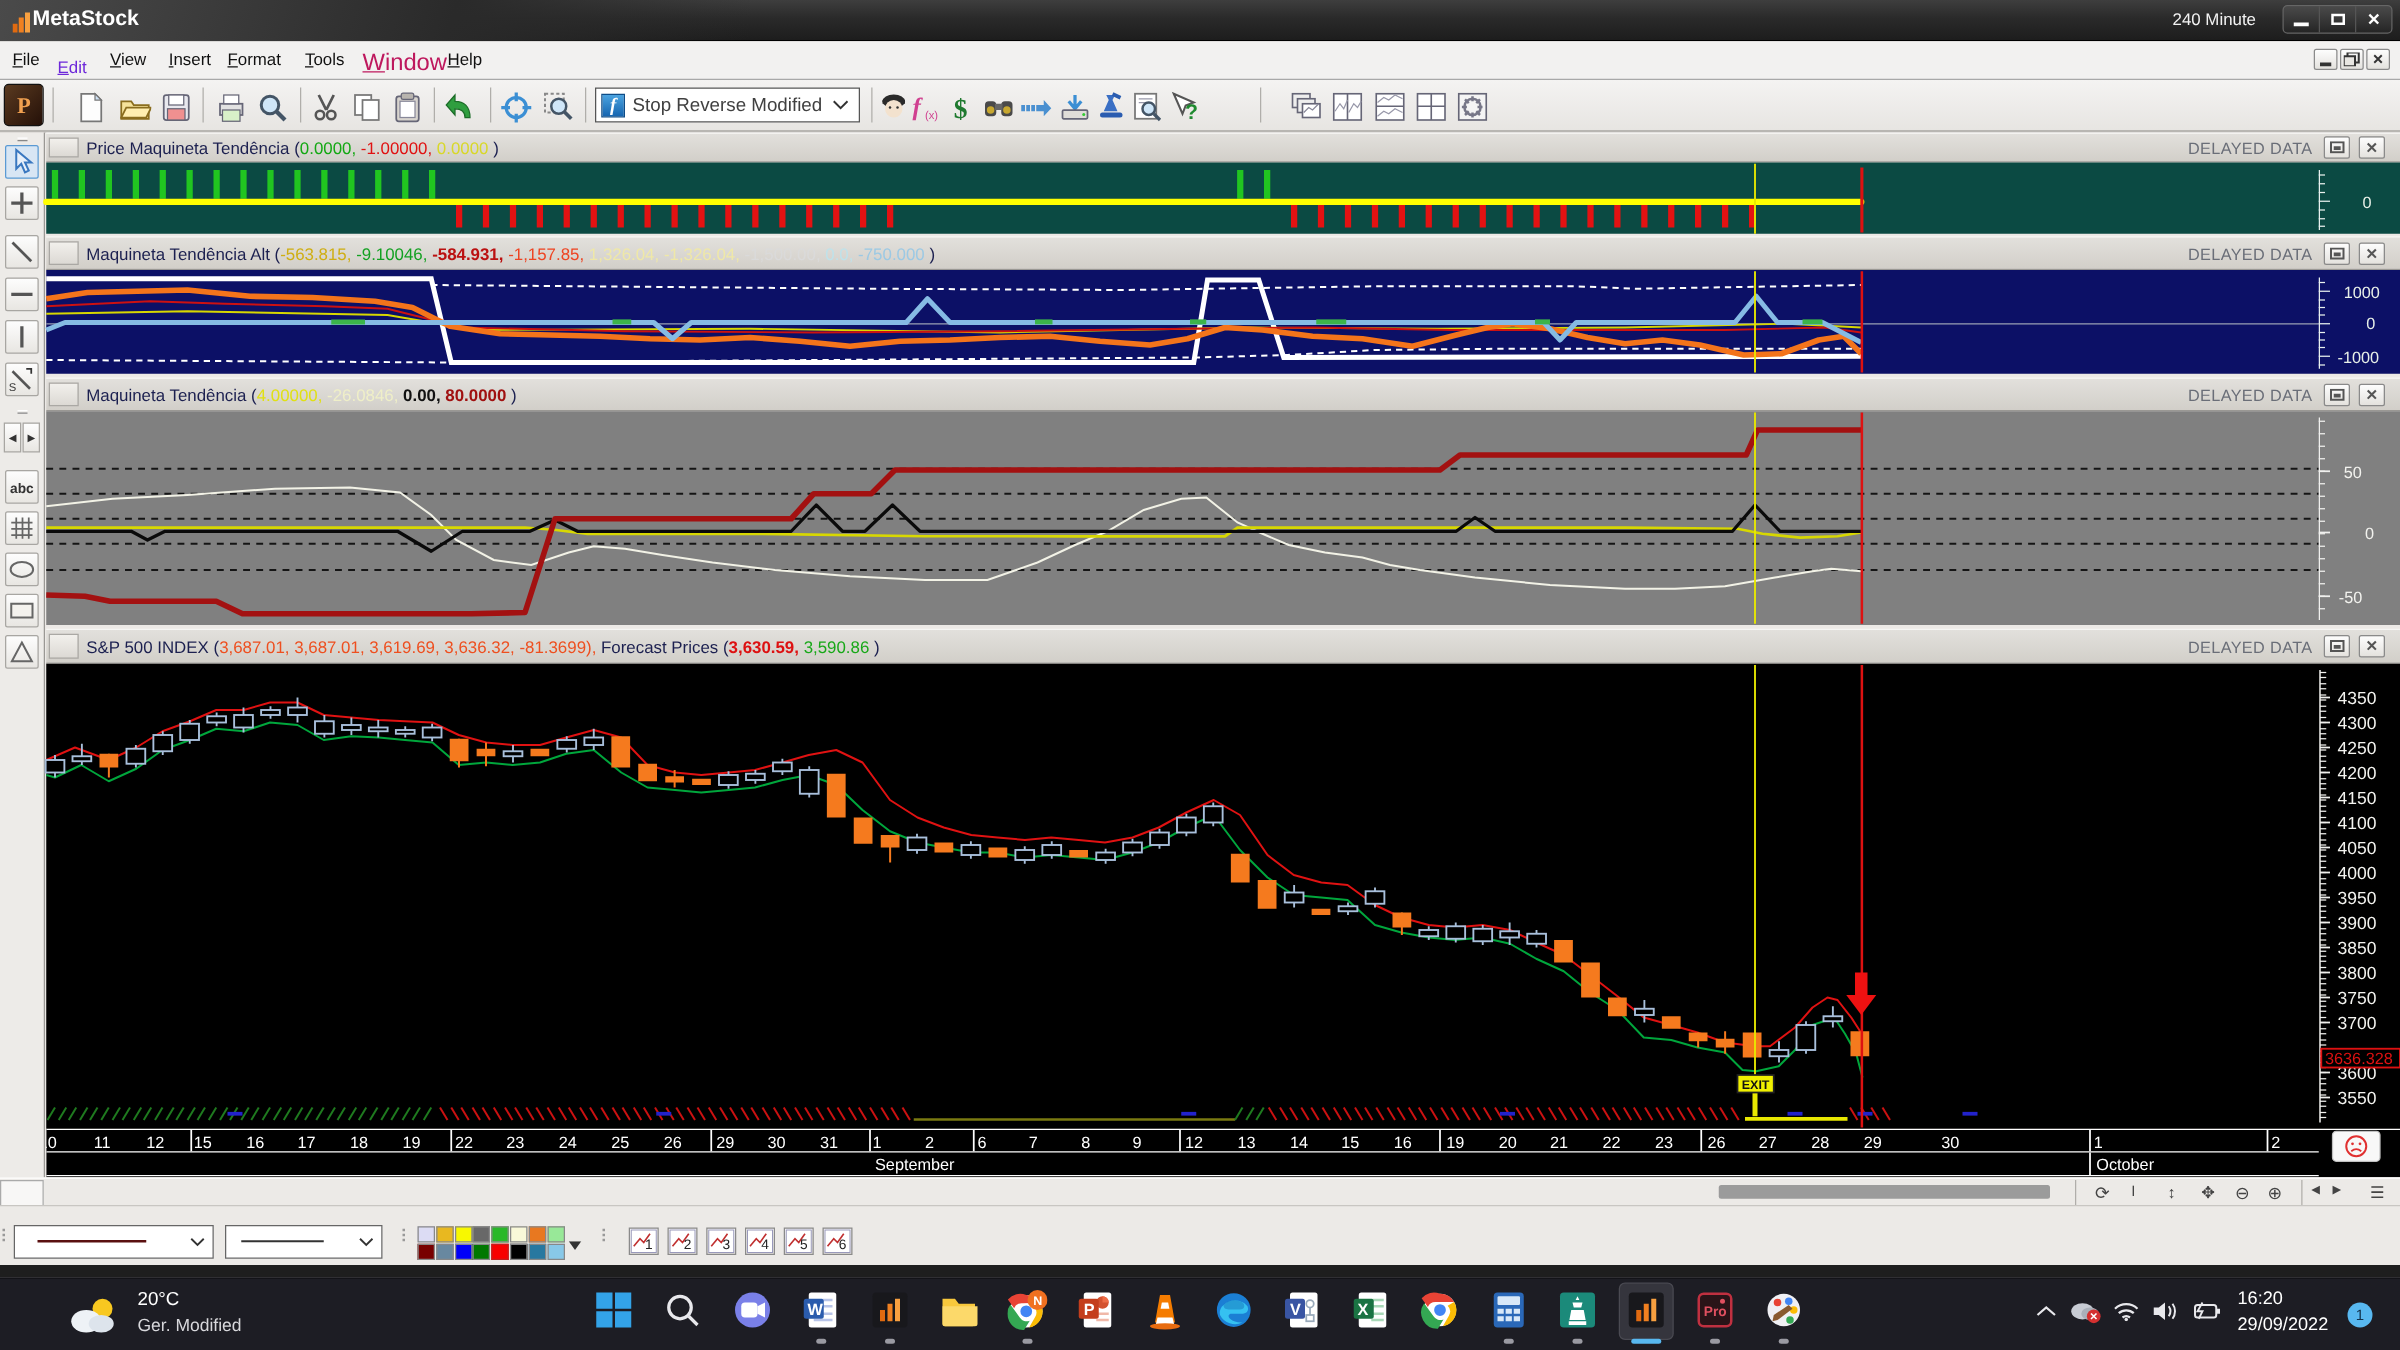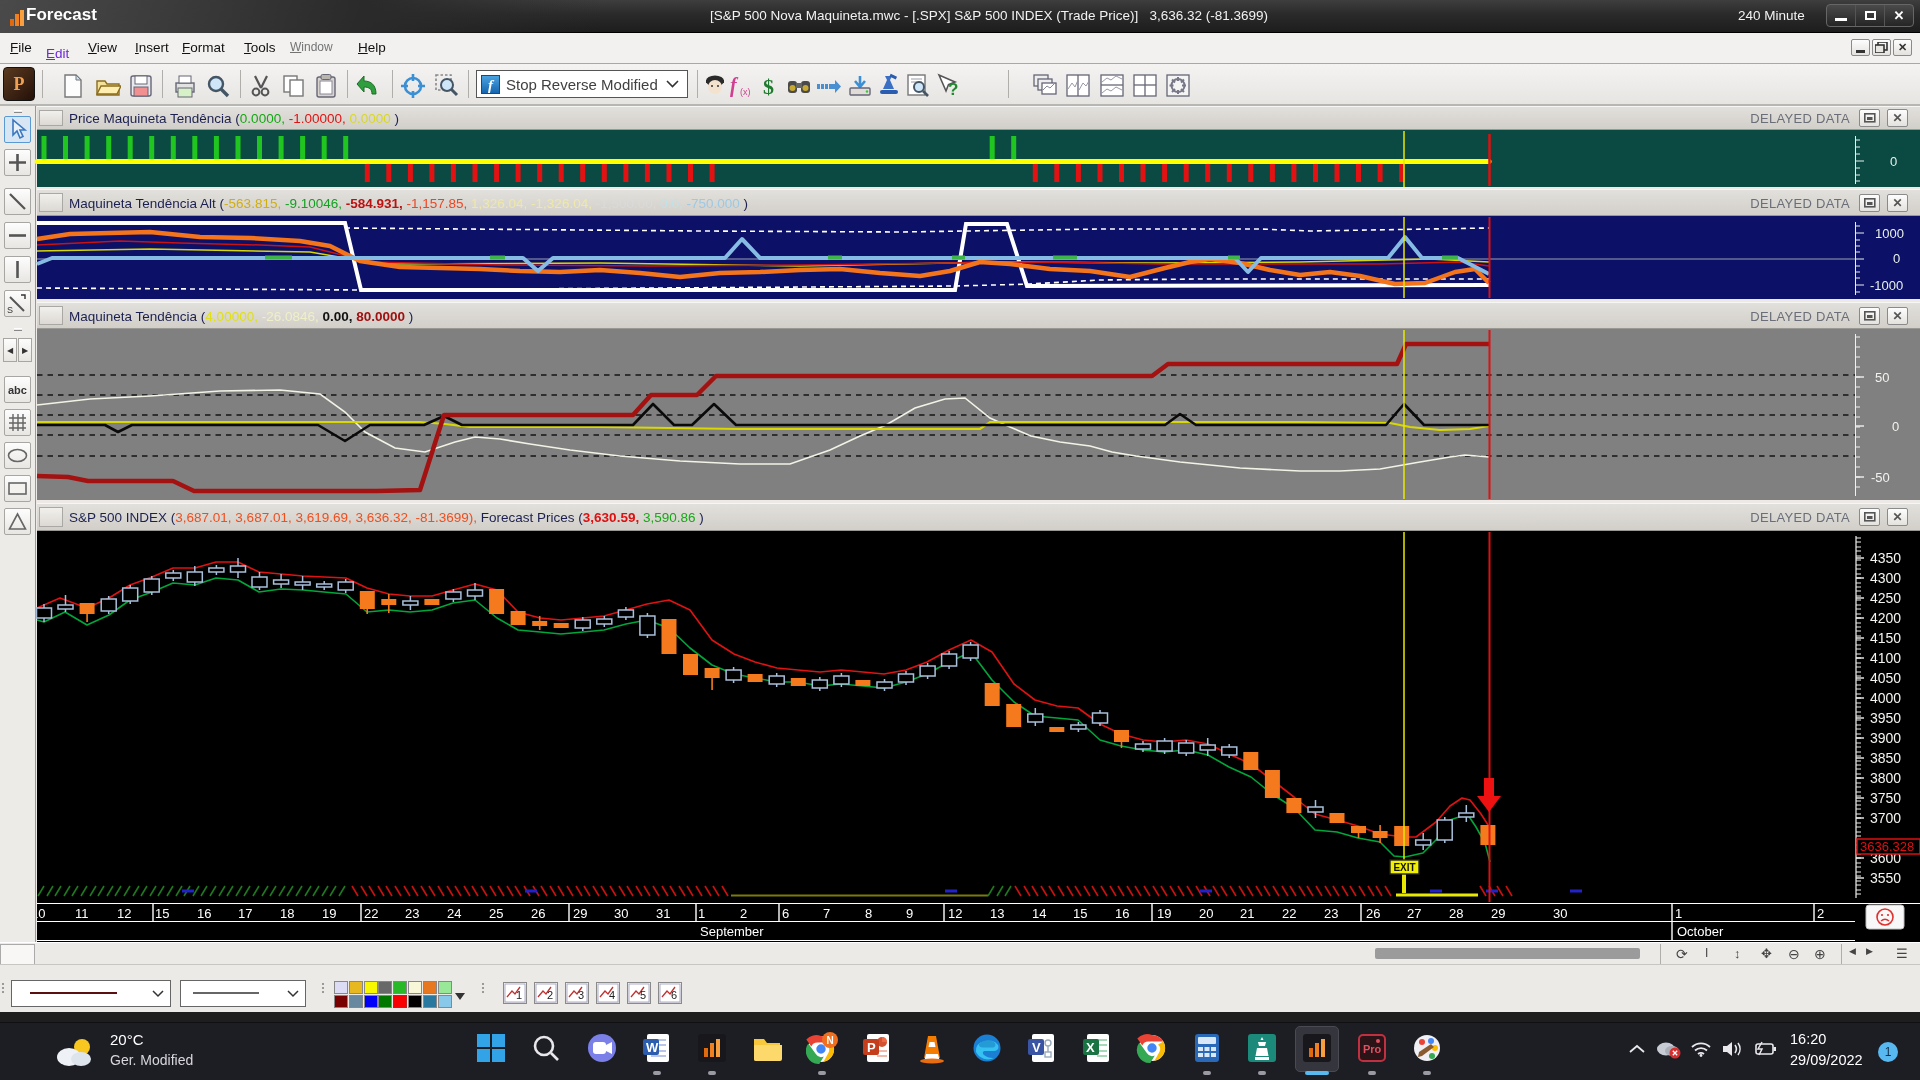--- a/index.html
+++ b/index.html
@@ -13,41 +13,40 @@
 </style></head><body>
 <div id="root">
 
 <div class="abs" style="left:0;top:0;width:1920px;height:33px;background:linear-gradient(#3e3e3e,#2a2a2a 45%,#1d1d1d);border-bottom:1px solid #000;">
 <div class="abs" style="left:0;top:0;width:600px;height:33px;background:linear-gradient(110deg,#4a4a4a,#2a2a2a 60%,rgba(42,42,42,0));"></div>
 <svg class="abs" style="left:10px;top:7px" width="18" height="20">
         <rect x="0" y="12" width="4" height="7" fill="#e06a10"></rect>
         <rect x="5" y="7" width="4" height="12" fill="#f08020"></rect>
         <rect x="10" y="3" width="4" height="16" fill="#f8a040"></rect>
       </svg>
-<div class="abs" style="left:26px;top:5px;font-size:17px;font-weight:bold;color:#fff;">Forecast</div>
-<div class="abs" style="left:710px;top:8px;font-size:13.5px;color:#f2f2f2;">[S&amp;P 500 Nova Maquineta.mwc - [.SPX] S&amp;P 500 INDEX (Trade Price)]&nbsp;&nbsp;&nbsp;3,636.32 (-81.3699)</div>
+<div class="abs" style="left:26px;top:5px;font-size:17px;font-weight:bold;color:#fff;">MetaStock</div>
 <div class="abs" style="left:1738px;top:8px;font-size:13.5px;color:#f2f2f2;">240 Minute</div>
 <div class="abs" style="left:1826px;top:4px;width:88px;height:23px;background:linear-gradient(#4a4a4a,#252525);border:1px solid #666;border-radius:4px;display:flex;">
 <div style="flex:1;border-right:1px solid #555;display:flex;align-items:center;justify-content:center;">
           <div style="width:12px;height:3px;background:#fff;margin-top:8px;"></div>
         </div>
 <div style="flex:1;border-right:1px solid #555;display:flex;align-items:center;justify-content:center;">
           <div style="width:11px;height:9px;border:2px solid #fff;"></div>
         </div>
 <div style="flex:1;display:flex;align-items:center;justify-content:center;color:#fff;font-size:13px;font-weight:bold;">✕</div>
 </div>
     </div>
 <div class="abs" style="left:0;top:33px;width:1920px;height:31px;background:#f2f1f0;border-bottom:1px solid #a8a8a8;">
 <div class="abs" style="left:10px;top:7px;font-size:13.5px;color:#111;"><span style="text-decoration:underline">F</span>ile</div>
 <div class="abs" style="left:46px;top:13px;font-size:13.5px;color:#6d28d9;"><span style="text-decoration:underline">E</span>dit</div>
 <div class="abs" style="left:88px;top:7px;font-size:13.5px;color:#111;"><span style="text-decoration:underline">V</span>iew</div>
 <div class="abs" style="left:135px;top:7px;font-size:13.5px;color:#111;text-align:right;"><span style="text-decoration:underline">I</span>nsert</div>
 <div class="abs" style="left:182px;top:7px;font-size:13.5px;color:#111;"><span style="text-decoration:underline">F</span>ormat</div>
 <div class="abs" style="left:244px;top:7px;font-size:13.5px;color:#111;"><span style="text-decoration:underline">T</span>ools</div>
-<div class="abs" style="left:290px;top:7px;font-size:12px;color:#737373;"><span style="text-decoration:underline">W</span>indow</div>
+<div class="abs" style="left:290px;top:7px;font-size:19px;color:#be185d;"><span style="text-decoration:underline">W</span>indow</div>
 <div class="abs" style="left:358px;top:7px;font-size:13.5px;color:#111;"><span style="text-decoration:underline">H</span>elp</div>
 <div class="abs" style="left:1851px;top:6px;display:flex;gap:2px;">
 <div class="btn3d" style="width:19px;height:17px;">
           <div style="width:9px;height:3px;background:#333;margin-top:7px;"></div>
         </div>
 <div class="btn3d" style="width:19px;height:17px;">
           <svg width="13" height="11">
             <rect x="3" y="0" width="9" height="8" fill="none" stroke="#333" stroke-width="1.6"></rect>
             <rect x="0" y="3" width="9" height="8" fill="#e8e6e2" stroke="#333" stroke-width="1.6"></rect>
           </svg>

